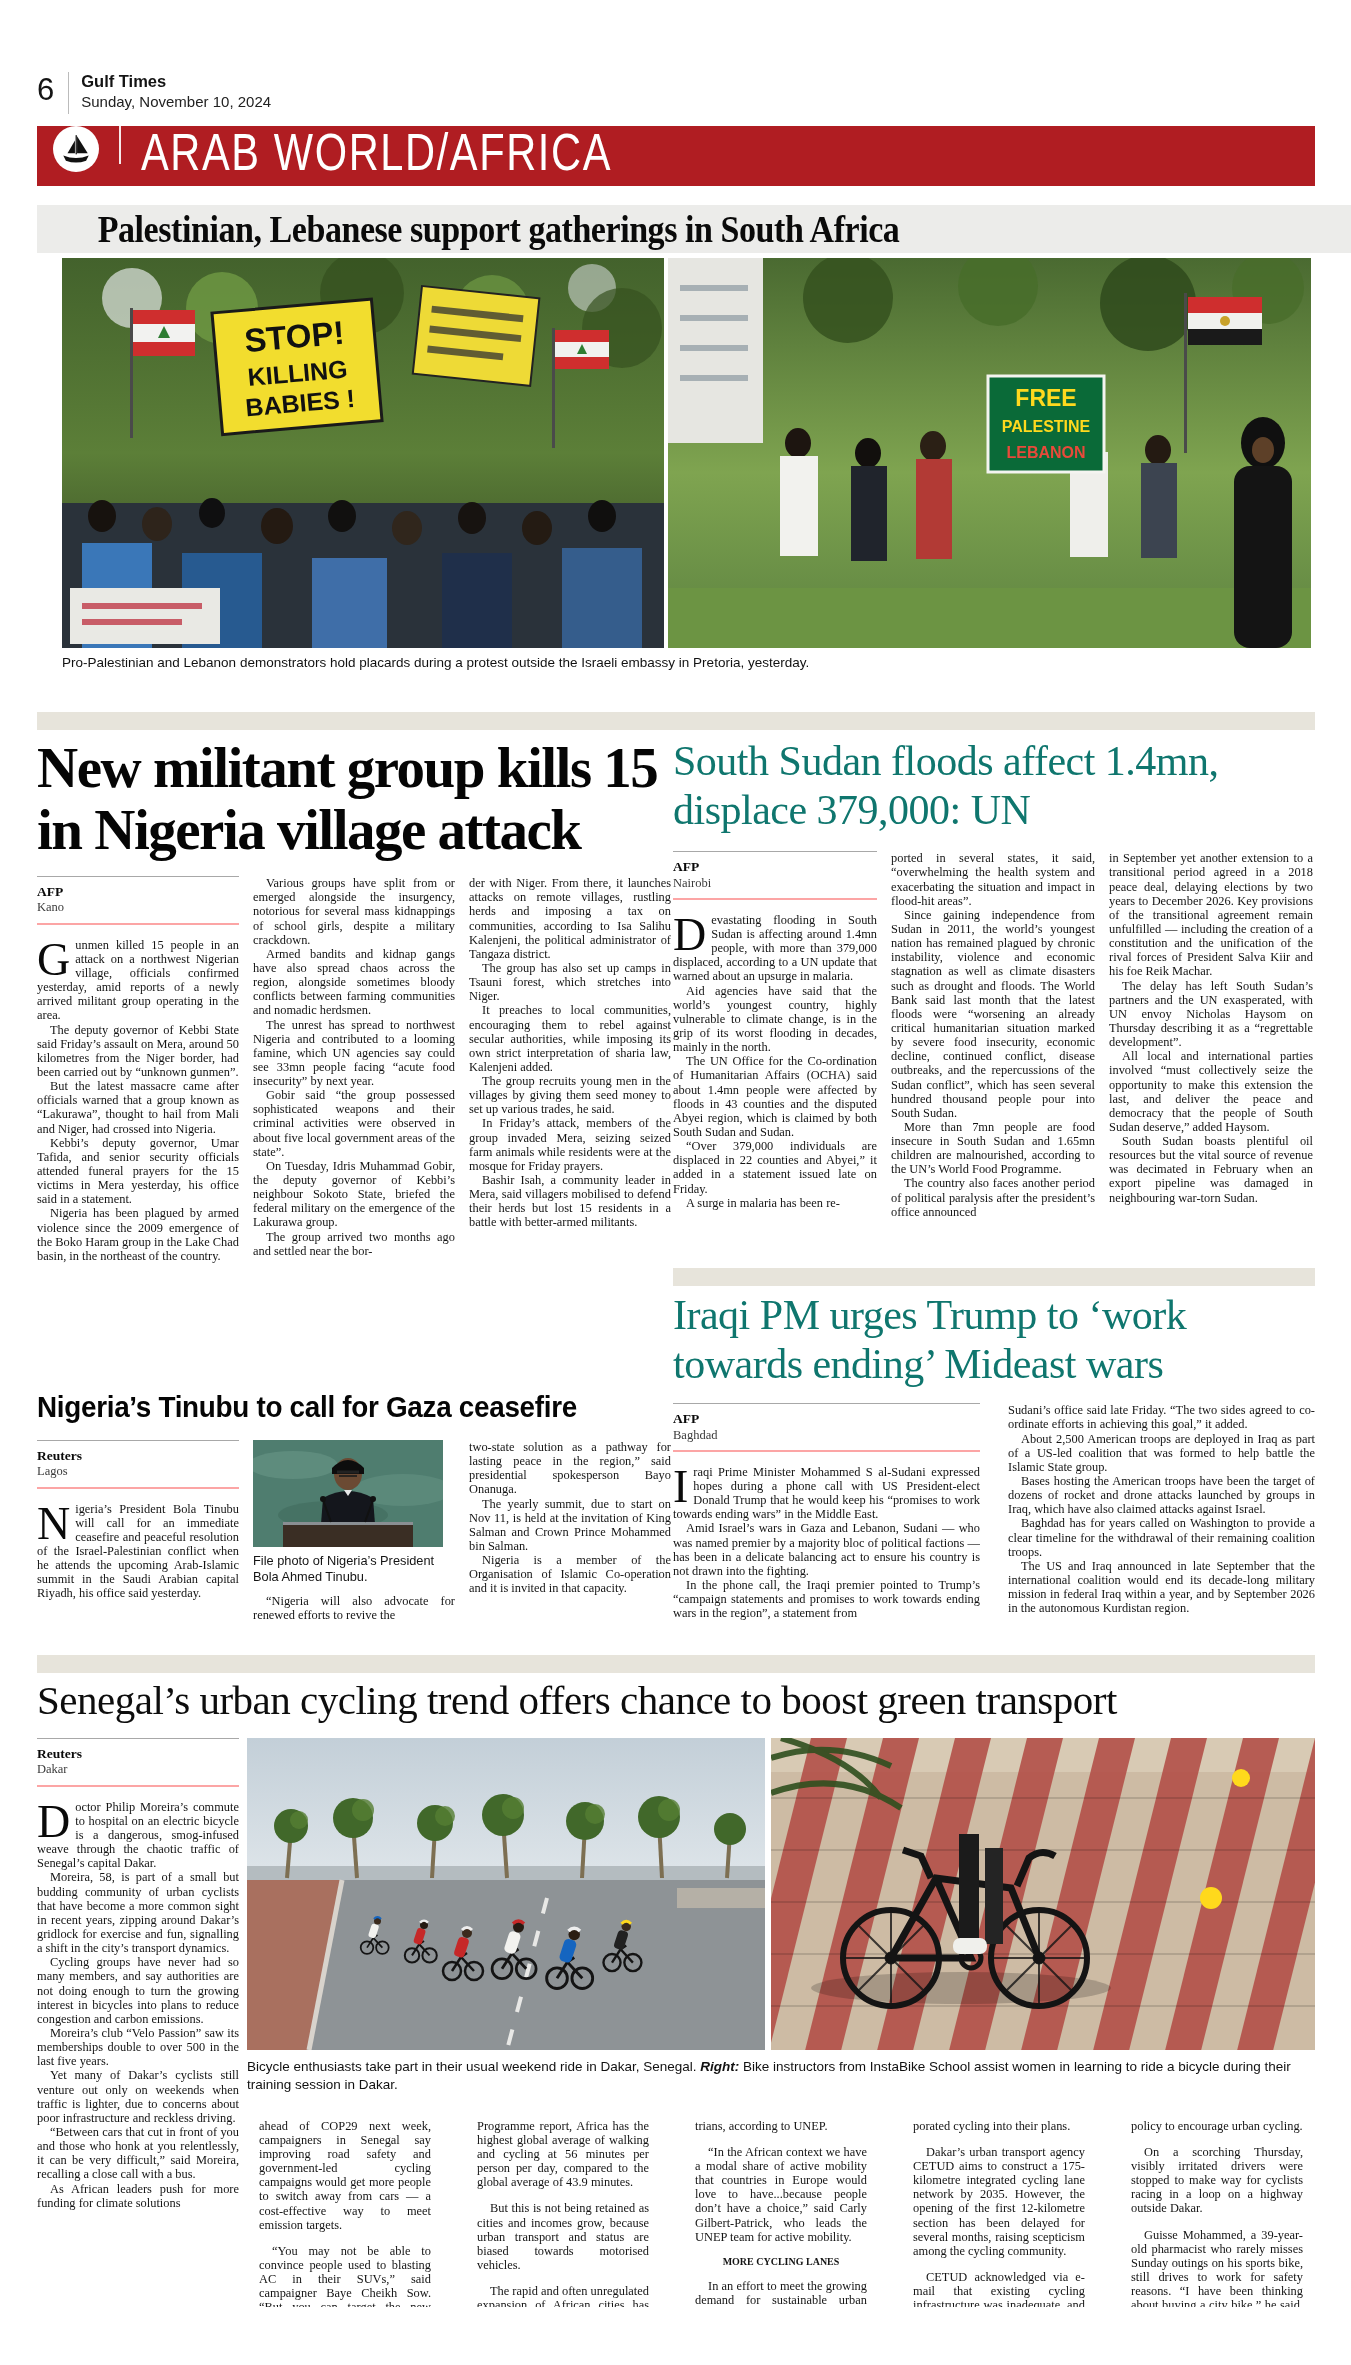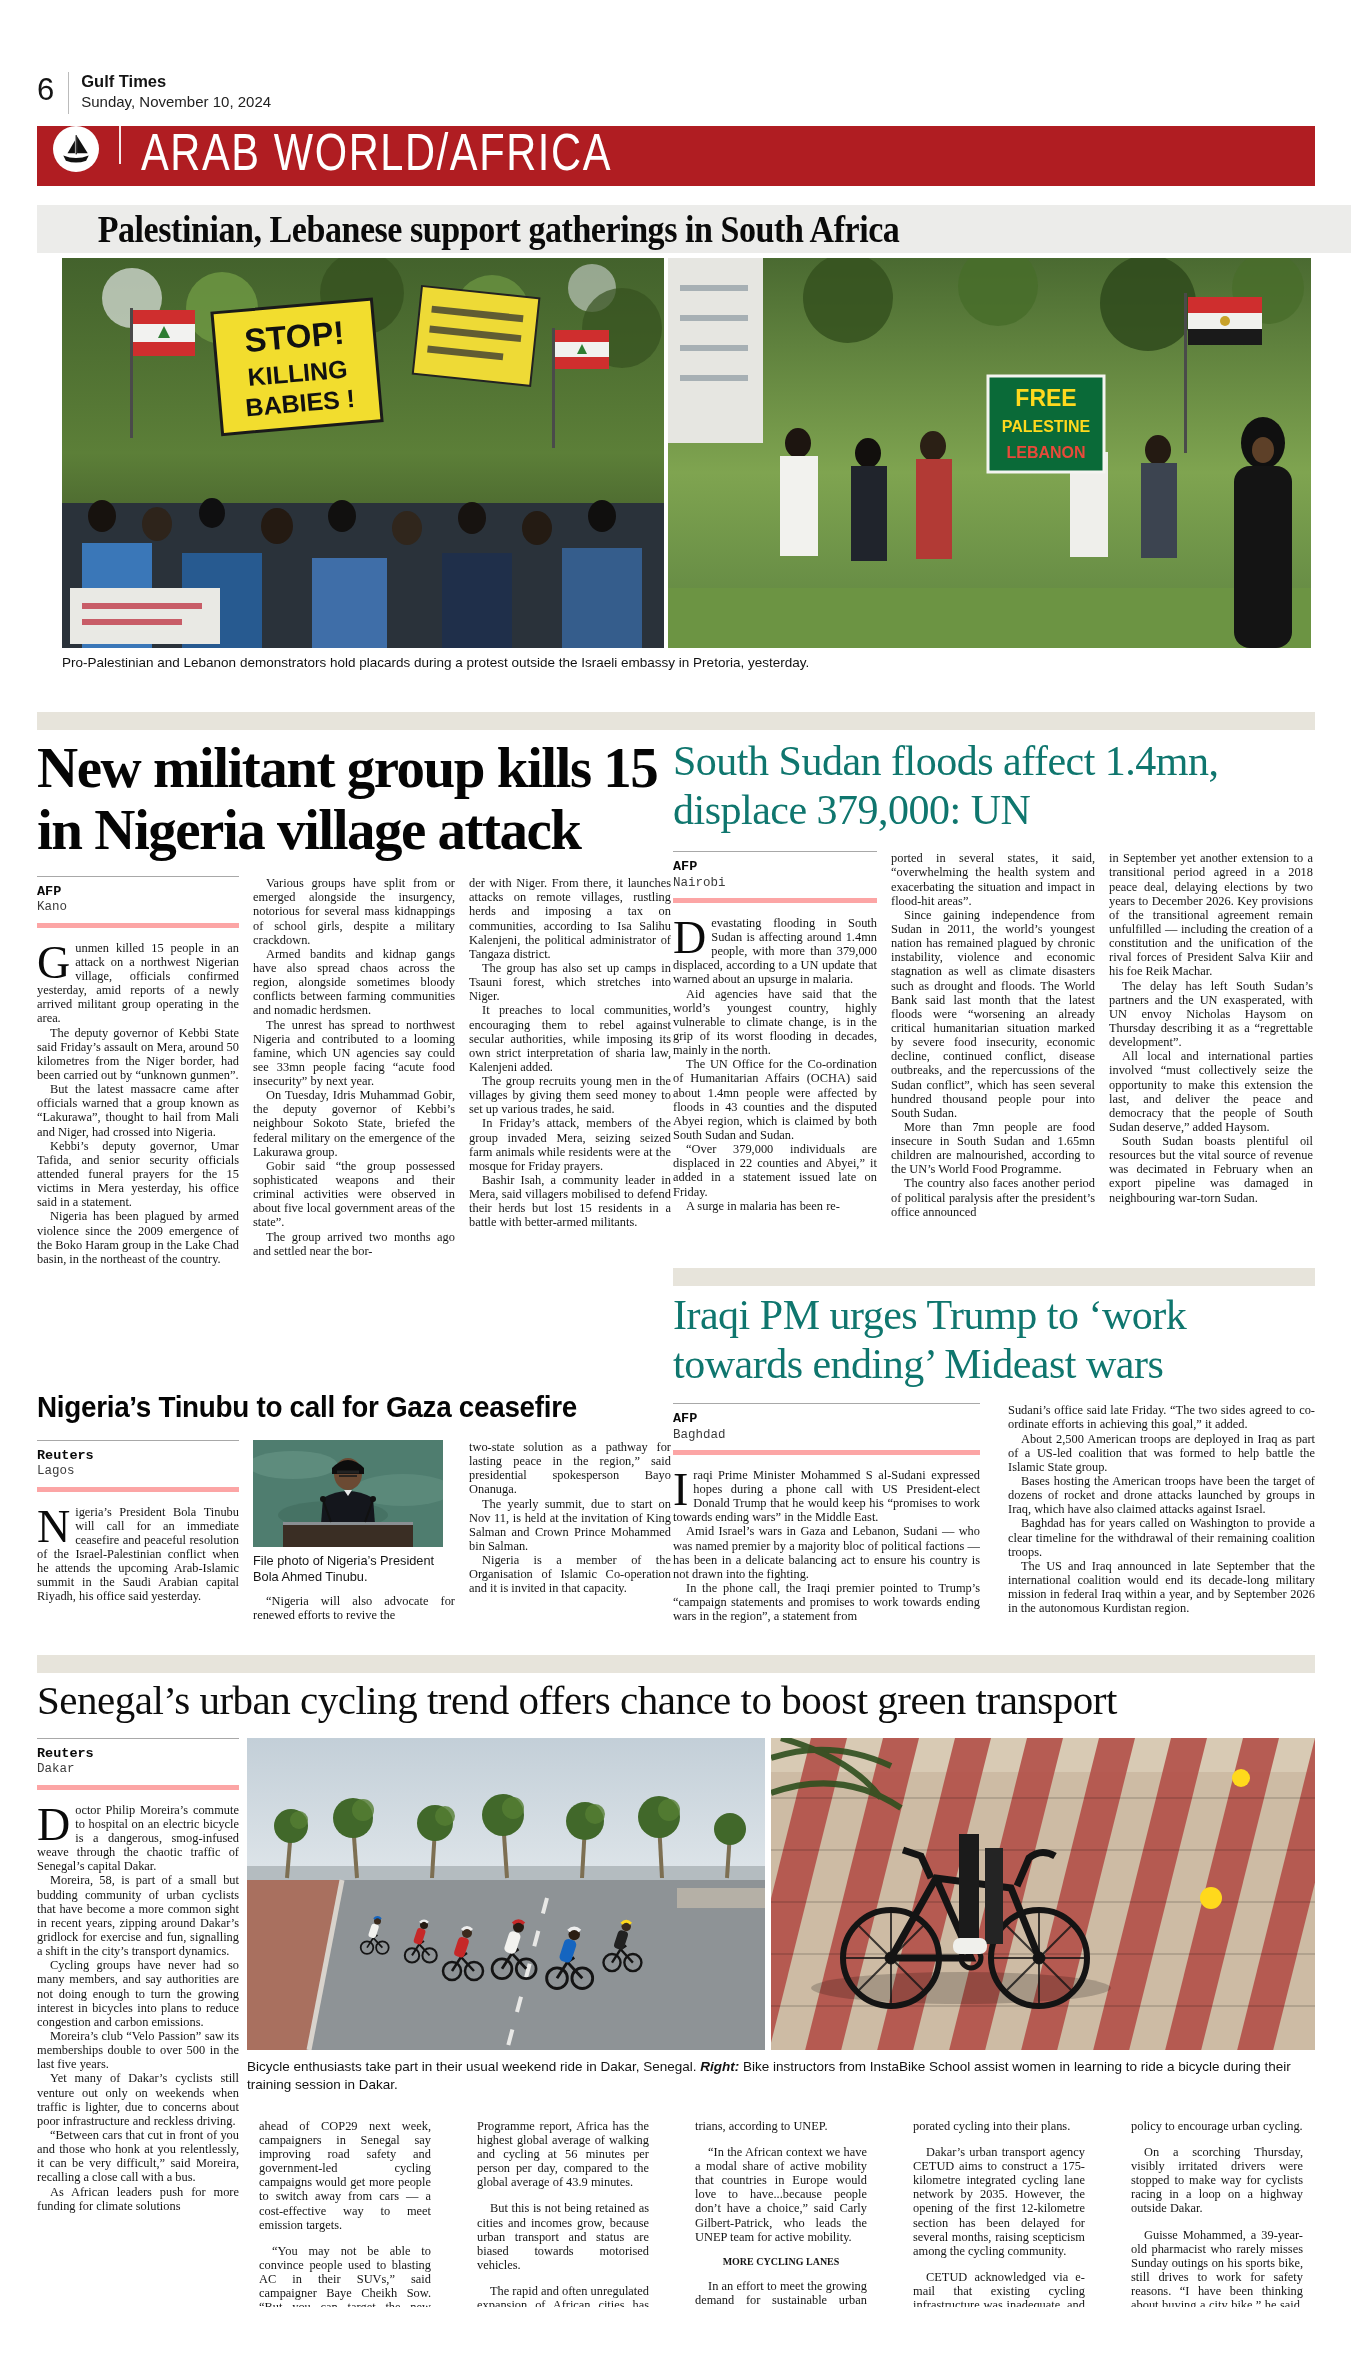--- a/index.html
+++ b/index.html
@@ -36,22 +36,22 @@
   .band2{left:673px;top:1268px;width:642px;}
   .band3{left:37px;top:1655px;width:1278px;}
 
   
   .h-serif-black{font-family:"Liberation Serif",serif;font-weight:700;font-size:57px;line-height:1.08;
         letter-spacing:-1.5px;color:#050505;}
   .h-serif{font-family:"Liberation Serif",serif;font-weight:400;font-size:42px;line-height:1.17;
         letter-spacing:-.5px;color:#0f766e;}
   .h-sans-black{font-family:"Liberation Sans",sans-serif;font-weight:700;font-size:29px;letter-spacing:-.3px;
         transform:scaleX(.96);transform-origin:left center;white-space:nowrap;color:#050505;}
-  .byline{border-top:1px solid #a8a8a8;border-bottom:5px solid #fca5a5;padding:7px 0 8px;
-        font-family:Liberation Mono, monospace;margin-bottom:13px;}
+  .byline{border-top:1px solid #a8a8a8;border-bottom:2px solid #fca5a5;padding:7px 0 8px;
+        font-family:Liberation Serif, serif;margin-bottom:13px;}
   .byline .src{display:block;font-weight:700;font-size:13.5px;color:#0a0a0a;}
   .byline .loc{display:block;font-size:12.5px;color:#3a3a3a;margin-top:1px;}
   .cols{display:flex;gap:14px;overflow:hidden;}
   .col{flex:0 0 202px;font-size:12.4px;line-height:1.14;}
   .col-wide{flex:0 0 307px;}
   .col p{margin:0;text-indent:13px;text-align:justify;}
   .col p.cont,.col p.lead,.sen-col p.cont{text-indent:0;}
   .dropcap{float:left;font-size:46px;line-height:.8;padding:4px 5px 0 0;color:#0a0a0a;}
   .subhead{text-align:center;font-weight:700;font-size:10px;margin:2px 0;}
 
@@ -241,22 +241,22 @@
             <p>The deputy governor of Kebbi State said Friday’s assault on Mera, around 50 kilometres from the Niger border, had been carried out by “unknown gunmen”.</p>
             <p>But the latest massacre came after officials warned that a group known as “Lakurawa”, thought to hail from Mali and Niger, had crossed into Nigeria.</p>
             <p>Kebbi’s deputy governor, Umar Tafida, and senior security officials attended funeral prayers for the 15 victims in Mera yesterday, his office said in a statement.</p>
             <p>Nigeria has been plagued by armed violence since the 2009 emergence of the Boko Haram group in the Lake Chad basin, in the northeast of the country.</p>
           </div>
       </div>
       <div class="col">
           <p>Various groups have split from or emerged alongside the insurgency, notorious for several mass kidnappings of school girls, despite a military crackdown.</p>
           <p>Armed bandits and kidnap gangs have also spread chaos across the region, alongside sometimes bloody conflicts between farming communities and nomadic herdsmen.</p>
           <p>The unrest has spread to northwest Nigeria and contributed to a looming famine, which UN agencies say could see 33mn people facing “acute food insecurity” by next year.</p>
+          <p>Gobir said “the group possessed sophisticated weapons and their criminal activities were observed in about five local government areas of the state”.</p>
           <p>On Tuesday, Idris Muhammad Gobir, the deputy governor of Kebbi’s neighbour Sokoto State, briefed the federal military on the emergence of the Lakurawa group.</p>
-          <p>Gobir said “the group possessed sophisticated weapons and their criminal activities were observed in about five local government areas of the state”.</p>
           <p>The group arrived two months ago and settled near the bor-</p>
         </div>
       <div class="col">
           <p class="cont">der with Niger. From there, it launches attacks on remote villages, rustling herds and imposing a tax on communities, according to Isa Salihu Kalenjeni, the political administrator of Tangaza district.</p>
           <p>The group has also set up camps in Tsauni forest, which stretches into Niger.</p>
           <p>It preaches to local communities, encouraging them to rebel against secular authorities, while imposing its own strict interpretation of sharia law, Kalenjeni added.</p>
           <p>The group recruits young men in the villages by giving them seed money to set up various trades, he said.</p>
           <p>In Friday’s attack, members of the group invaded Mera, seizing seized farm animals while residents were at the mosque for Friday prayers.</p>
           <p>Bashir Isah, a community leader in Mera, said villagers mobilised to defend their herds but lost 15 residents in a battle with better-armed militants.</p>
         </div>

